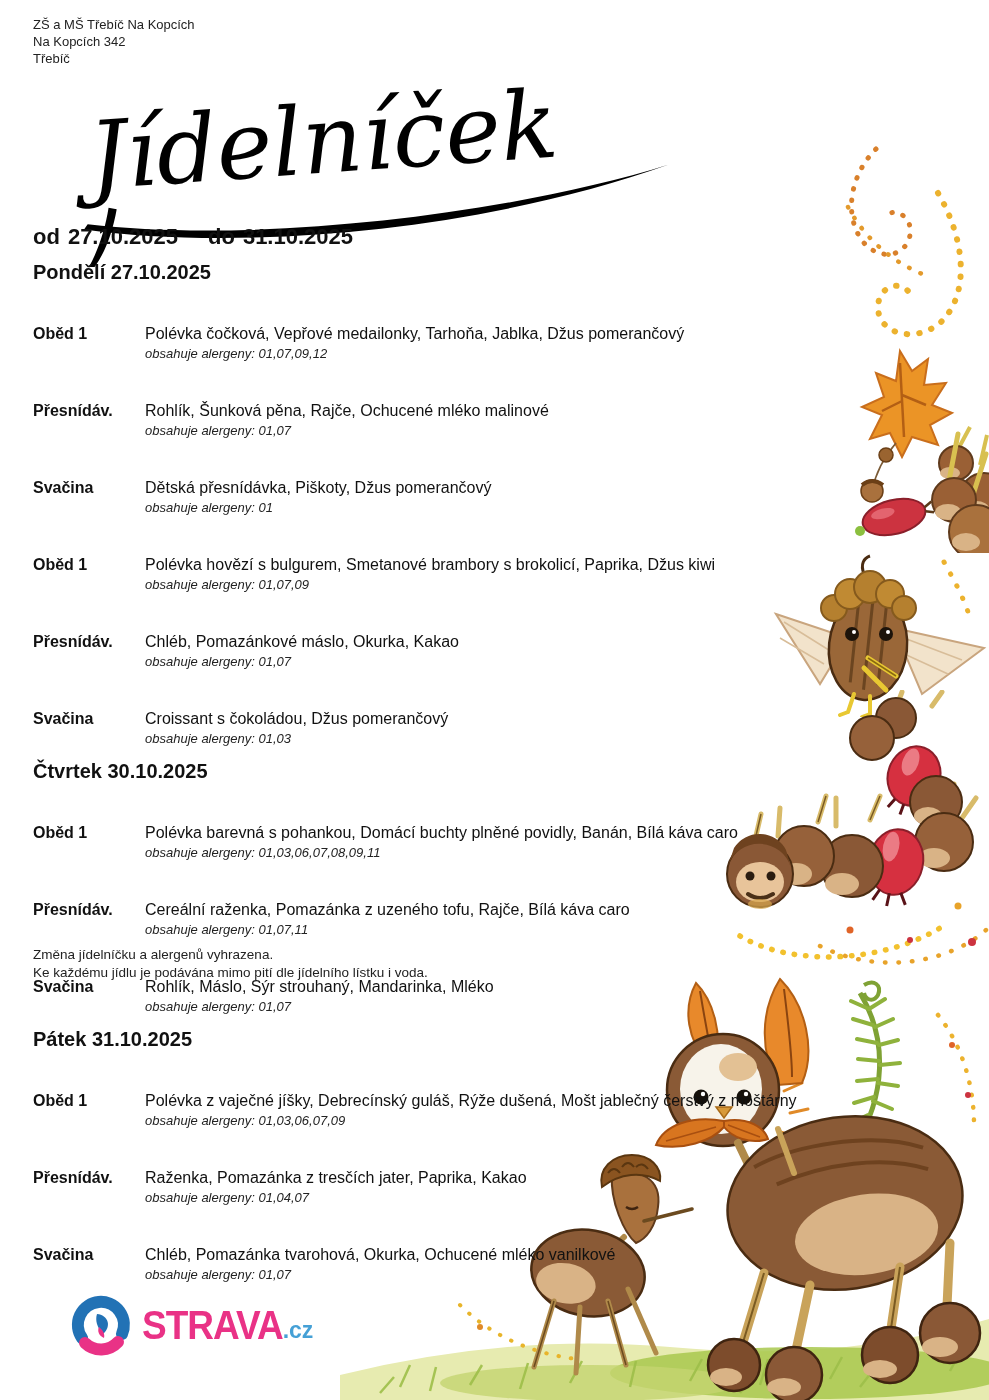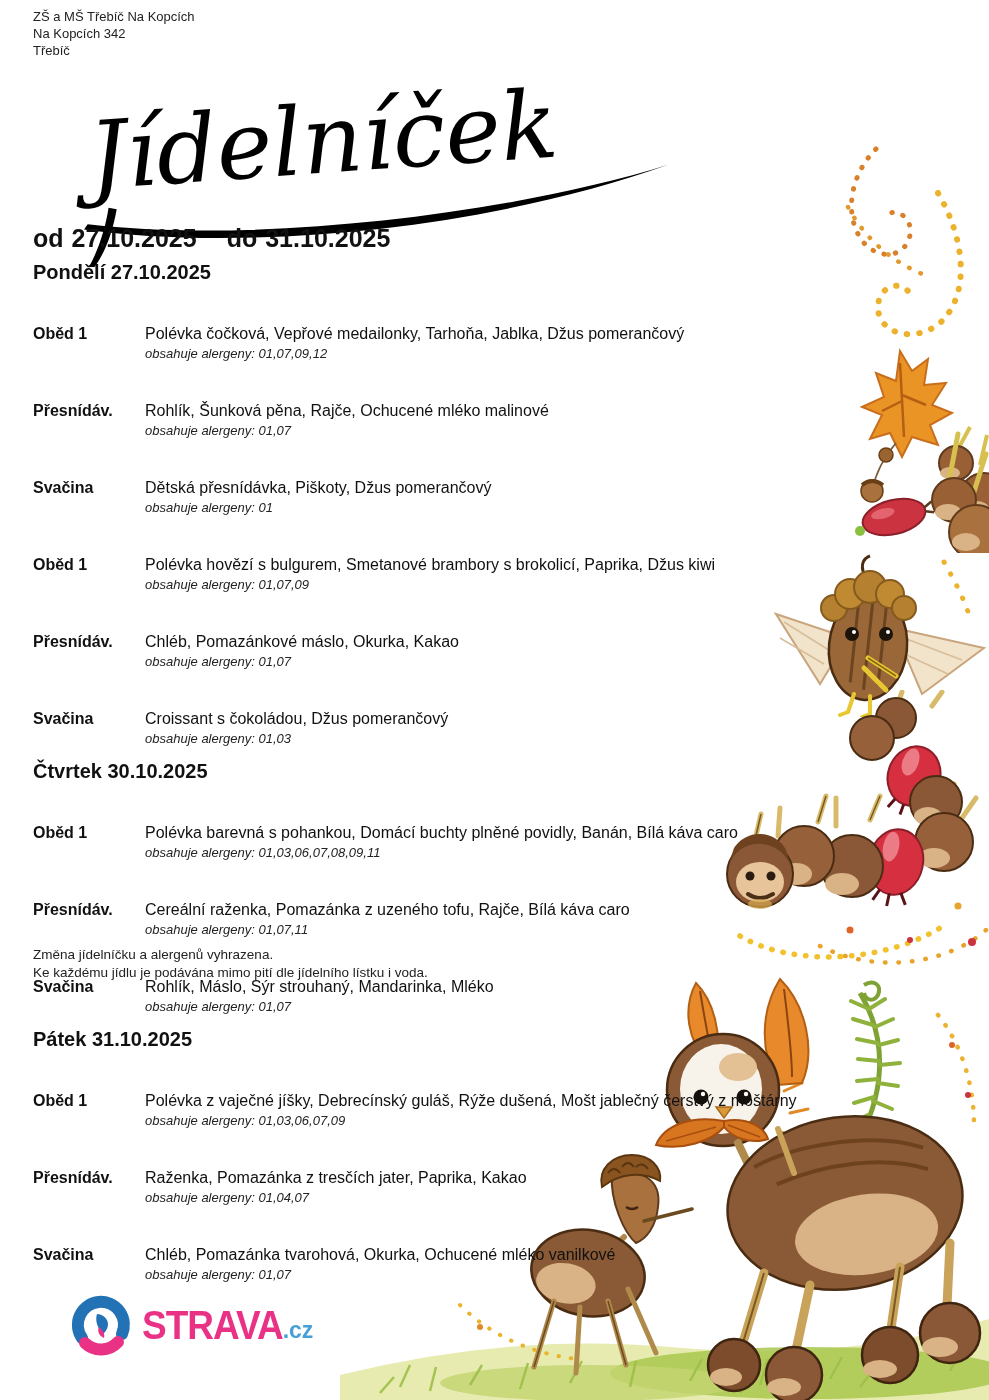--- a/index.html
+++ b/index.html
@@ -6,25 +6,25 @@
   html,body { margin:0; padding:0; }
   body {
     width:989px; height:1400px; position:relative; overflow:hidden;
     background:#ffffff; color:#111;
     font-family:"Liberation Sans", sans-serif;
   }
   .layer-deco { position:absolute; inset:0; z-index:1; }
   .layer-content { position:absolute; inset:0; z-index:2; }
   .deco { position:absolute; }
 
-  .school-block { position:absolute; left:33px; top:8px; font-size:13px; line-height:17px; color:#222; }
+  .school-block { position:absolute; left:33px; top:16px; font-size:13px; line-height:17px; color:#222; }
 
   .title-wrap { position:absolute; left:62px; top:52px; width:640px; height:215px; }
 
-  .date-line { position:absolute; left:33px; top:224px; font-size:25px; font-weight:bold; }
+  .date-line { position:absolute; left:33px; top:224px; font-size:22px; font-weight:bold; }
   .date-line .gap { display:inline-block; width:30px; }
   .date-line .sp { display:inline-block; width:8px; }
 
   .menu { position:absolute; left:33px; top:260px; width:810px; }
   .day { margin-bottom:13px; }
   .day h2 { font-size:20px; line-height:24px; margin:0 0 11px 0; font-weight:bold; color:#111; }
   .row { display:flex; margin-bottom:6px;margin-top:40px; }
   .row .label { flex:0 0 112px; font-weight:bold; font-size:16px; line-height:19px; }
   .row .content { flex:1; }
   .row .items { font-size:16px; line-height:19px; white-space:nowrap; }

